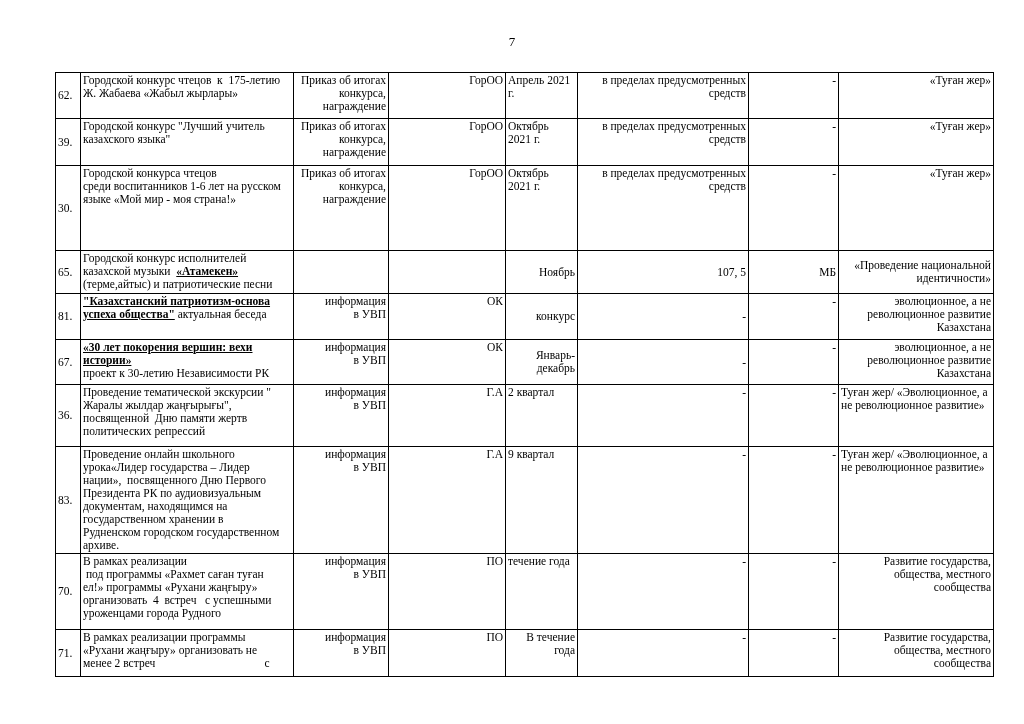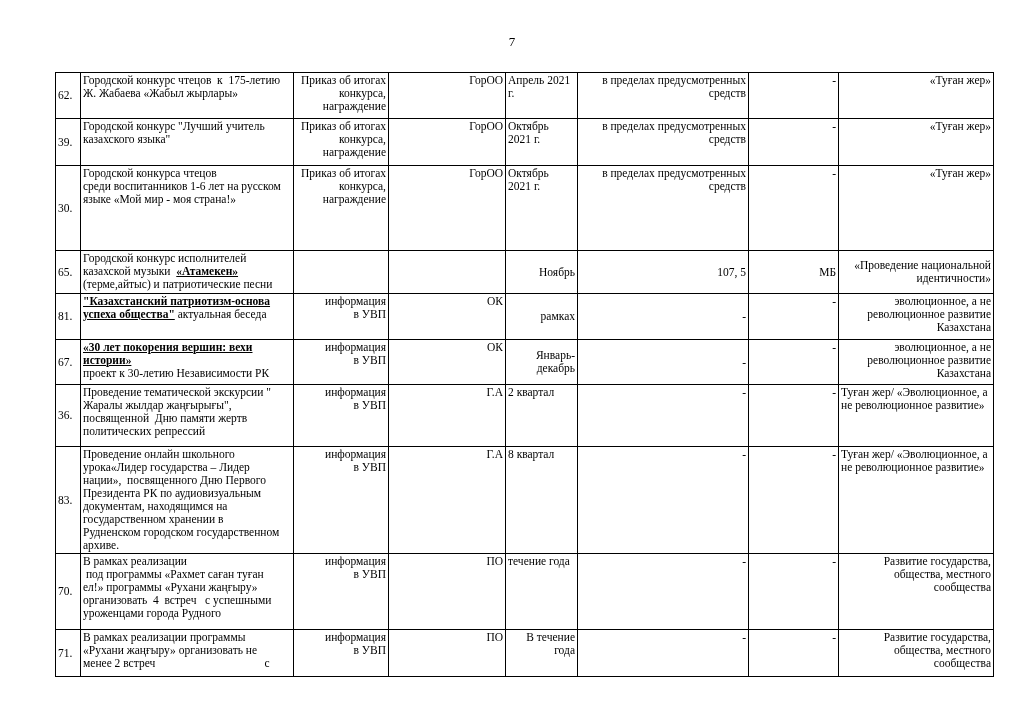--- a/index.html
+++ b/index.html
@@ -116,21 +116,21 @@
           <td class="al-c va-m"><span>«Проведение национальной
 идентичности»</span></td>
         </tr>
         <tr style="height: 46px;">
           <td class="al-l va-m"><span>81.</span></td>
           <td class="al-l va-t"><b>"Казахстанский патриотизм-основа
 успеха общества"</b><span> актуальная беседа</span></td>
           <td class="al-c va-t"><span>информация
 в УВП</span></td>
           <td class="al-c va-t"><span>ОК</span></td>
-          <td class="al-c va-m"><span>рамках</span></td>
+          <td class="al-c va-m"><span>конкурс</span></td>
           <td class="al-c va-m"><span>-</span></td>
           <td class="al-c va-t"><span>-</span></td>
           <td class="al-c va-t"><span>эволюционное, а не
 революционное развитие
 Казахстана</span></td>
         </tr>
         <tr style="height: 45px;">
           <td class="al-l va-m"><span>67.</span></td>
           <td class="al-l va-t"><b>«30 лет покорения вершин: вехи
 истории»</b><span>
@@ -167,21 +167,21 @@
 урока«Лидер государства – Лидер
 нации»,  посвященного Дню Первого
 Президента РК по аудиовизуальным
 документам, находящимся на
 государственном хранении в
 Рудненском городском государственном
 архиве.</span></td>
           <td class="al-c va-t"><span>информация
 в УВП</span></td>
           <td class="al-c va-t"><span>Г.А</span></td>
-          <td class="al-l va-t"><span>8 квартал</span></td>
+          <td class="al-l va-t"><span>9 квартал</span></td>
           <td class="al-c va-t"><span>-</span></td>
           <td class="al-c va-t"><span>-</span></td>
           <td class="al-l va-t"><span>Туған жер/ «Эволюционное, а
 не революционное развитие»</span></td>
         </tr>
         <tr style="height: 76px;">
           <td class="al-l va-m"><span>70.</span></td>
           <td class="al-l va-t"><span>В рамках реализации
  под программы «Рахмет саған туған
 ел!» программы «Рухани жаңғыру»

